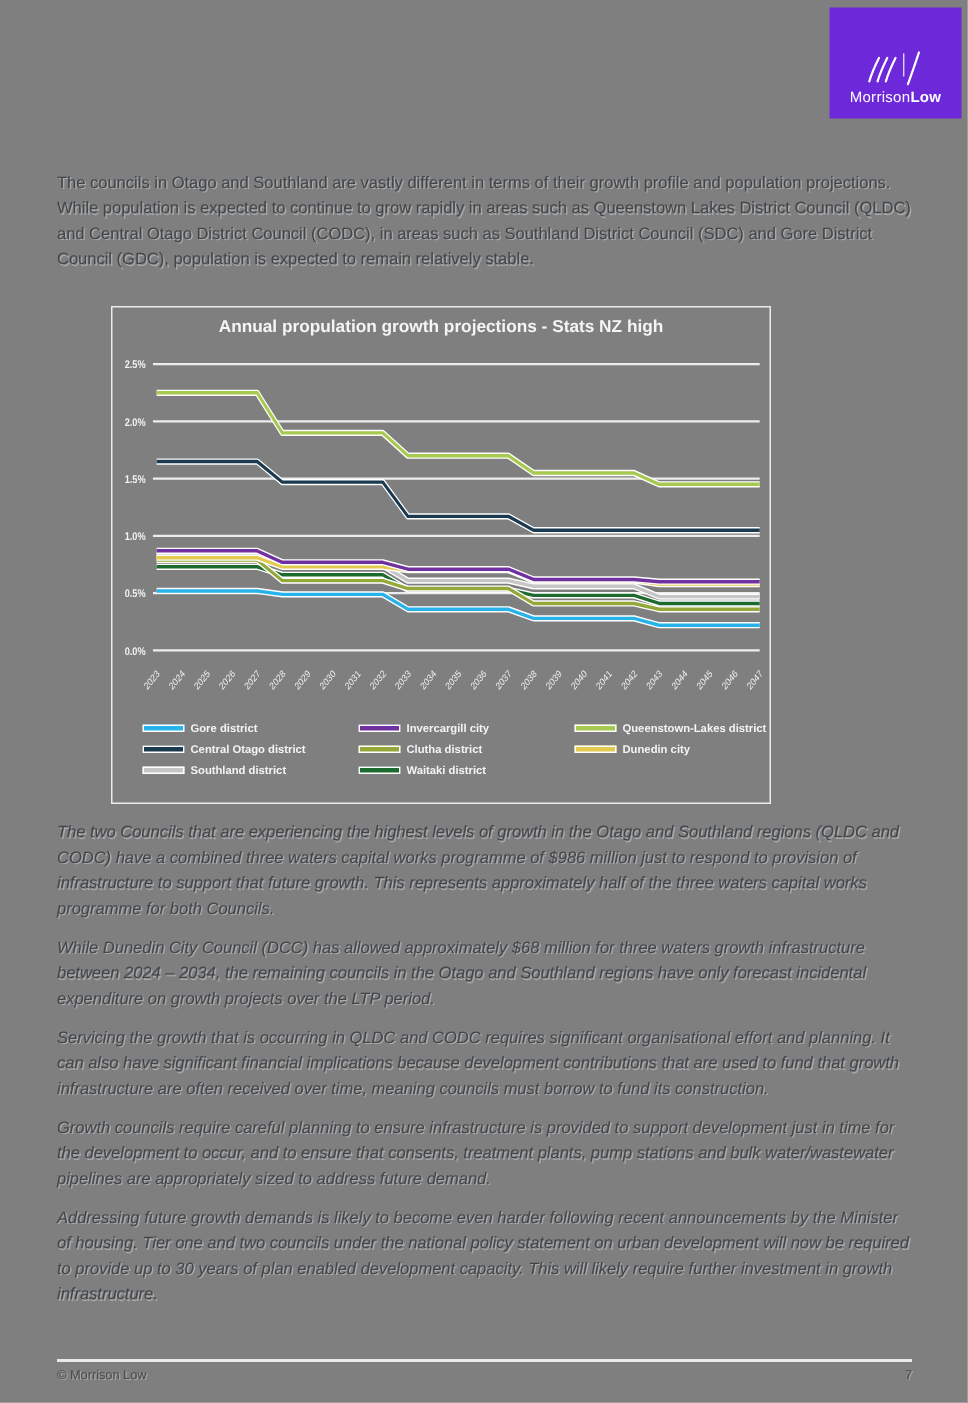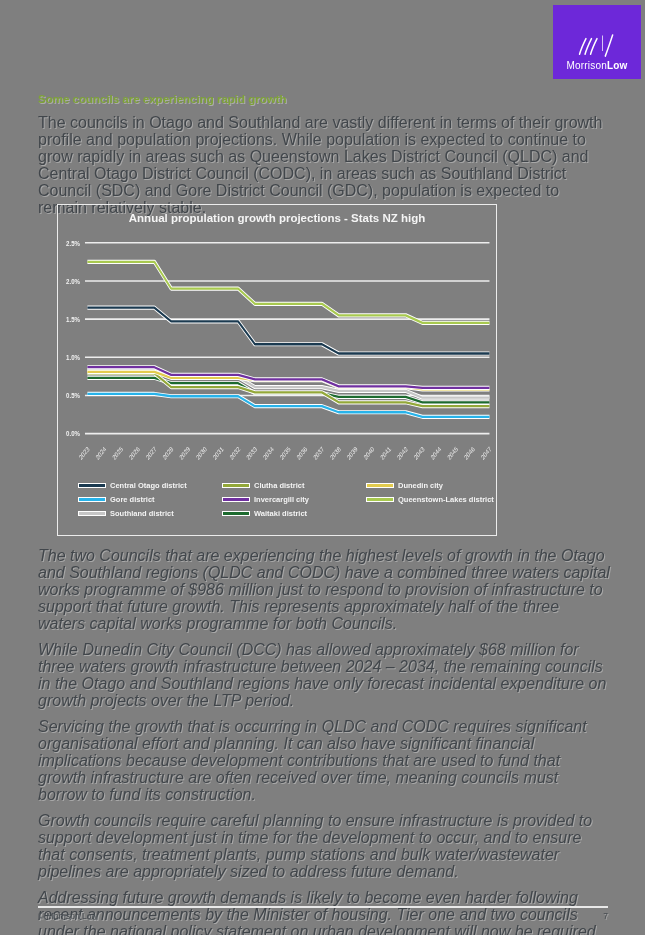--- a/index.html
+++ b/index.html
@@ -9,28 +9,28 @@
   
   .logo-box{position:absolute;left:553px;top:5px;width:88px;height:74px;background:#6d28d9;
     display:flex;flex-direction:column;align-items:center;justify-content:flex-end;padding-bottom:8px;box-sizing:border-box;}
   .logo-mark{margin-bottom:2px;}
   .logo-text{color:#ffffff;font-size:10px;letter-spacing:0.2px;}
   .logo-text b{font-weight:700;}
 
   
   .heading{position:absolute;left:38px;top:93px;width:572px;font-size:11.5px;font-weight:700;color:#7ea239;
     text-shadow:1px 1px 0 rgba(255,255,255,0.35);}
-  .copy{color:#41464b;font-size:16px;line-height:17px;text-shadow:1px 1px 0 rgba(255,255,255,0.32);}
+  .copy{color:#41464b;font-size:11px;line-height:17px;text-shadow:1px 1px 0 rgba(255,255,255,0.32);}
   #intro{position:absolute;left:38px;top:114px;width:572px;}
   #body-paragraphs{position:absolute;left:38px;top:547px;width:572px;font-style:italic;}
   #body-paragraphs p{margin:0 0 9px 0;}
   #intro p{margin:0;}
 
   
-  .chart-box{position:absolute;left:57px;top:204px;width:440px;height:332px;border:1.5px solid #ececec;box-sizing:border-box;}
+  .chart-box{position:absolute;left:74px;top:204px;width:440px;height:332px;border:1.5px solid #ececec;box-sizing:border-box;}
   .chart-title{position:absolute;top:7px;left:0;width:100%;text-align:center;color:#f5f5f5;font-size:11.5px;font-weight:700;}
   #chart-svg{position:absolute;left:0;top:0;width:100%;height:100%;}
   #legend{position:absolute;left:0;top:276px;width:100%;}
   .legend-row{display:flex;width:452px;margin:0 auto 5px auto;padding-left:20px;box-sizing:border-box;}
   .legend-item{width:144px;flex:none;display:flex;align-items:center;}
   .legend-swatch{width:26px;height:3px;border:1px solid #ffffff;flex:none;}
   .legend-label{color:#f4f4f4;font-size:7.5px;font-weight:700;margin-left:4px;white-space:nowrap;}
 
   
   .footer-rule{position:absolute;left:38px;top:906px;width:570px;border-top:2px solid #e9e9e9;}
@@ -48,21 +48,20 @@
         <path d="M6 22 C8 15 11 9 13 5"></path>
         <path d="M12 22 C14 15 17 9 19 5"></path>
         <path d="M18 22 C20 15 23 9 25 5"></path>
         <path d="M31 2 L31 18" stroke-width="0.8"></path>
         <path d="M34 24 C37 16 40 7 42 1"></path>
       </g>
     </svg>
     <div class="logo-text"><span>Morrison</span><b>Low</b></div>
   </div>
 
-  <div class="heading">Some councils are experiencing rapid growth</div>
 
   <div id="intro" class="copy">
     <p>The councils in Otago and Southland are vastly different in terms of their growth profile and population projections.  While population is expected to continue to grow rapidly in areas such as Queenstown Lakes District Council (QLDC) and Central Otago District Council (CODC), in areas such as Southland District Council (SDC) and Gore District Council (GDC), population is expected to remain relatively stable.</p>
   </div>
 
   <div class="chart-box">
     <div class="chart-title">Annual propulation growth projections - Stats NZ high</div>
     <svg id="chart-svg" viewBox="0 0 536 332" preserveAspectRatio="none">
         <line x1="33" y1="230" x2="528" y2="230" stroke="#ededed" stroke-width="1.6"></line>
         <text x="27" y="232.8" text-anchor="end" fill="#f2f2f2" font-size="7.5" font-weight="700">0.0%</text>
@@ -114,44 +113,44 @@
         <polyline points="36.0,163.2 56.5,163.2 77.0,163.2 97.5,163.2 118.0,163.2 138.5,170.9 159.0,170.9 179.5,170.9 200.0,170.9 220.5,170.9 241.0,175.5 261.5,175.5 282.0,175.5 302.5,175.5 323.0,175.5 343.5,182.4 364.0,182.4 384.5,182.4 405.0,182.4 425.5,182.4 446.0,183.9 466.5,183.9 487.0,183.9 507.5,183.9 528.0,183.9" fill="none" stroke="#ffffff" stroke-width="4.2" stroke-linejoin="round"></polyline>
         <polyline points="36.0,163.2 56.5,163.2 77.0,163.2 97.5,163.2 118.0,163.2 138.5,170.9 159.0,170.9 179.5,170.9 200.0,170.9 220.5,170.9 241.0,175.5 261.5,175.5 282.0,175.5 302.5,175.5 323.0,175.5 343.5,182.4 364.0,182.4 384.5,182.4 405.0,182.4 425.5,182.4 446.0,183.9 466.5,183.9 487.0,183.9 507.5,183.9 528.0,183.9" fill="none" stroke="#7030a0" stroke-width="2.3" stroke-linejoin="round"></polyline>
         <polyline points="36.0,103.3 56.5,103.3 77.0,103.3 97.5,103.3 118.0,103.3 138.5,117.1 159.0,117.1 179.5,117.1 200.0,117.1 220.5,117.1 241.0,140.1 261.5,140.1 282.0,140.1 302.5,140.1 323.0,140.1 343.5,149.4 364.0,149.4 384.5,149.4 405.0,149.4 425.5,149.4 446.0,149.4 466.5,149.4 487.0,149.4 507.5,149.4 528.0,149.4" fill="none" stroke="#ffffff" stroke-width="4.2" stroke-linejoin="round"></polyline>
         <polyline points="36.0,103.3 56.5,103.3 77.0,103.3 97.5,103.3 118.0,103.3 138.5,117.1 159.0,117.1 179.5,117.1 200.0,117.1 220.5,117.1 241.0,140.1 261.5,140.1 282.0,140.1 302.5,140.1 323.0,140.1 343.5,149.4 364.0,149.4 384.5,149.4 405.0,149.4 425.5,149.4 446.0,149.4 466.5,149.4 487.0,149.4 507.5,149.4 528.0,149.4" fill="none" stroke="#1b3a50" stroke-width="2.3" stroke-linejoin="round"></polyline>
         <polyline points="36.0,57.2 56.5,57.2 77.0,57.2 97.5,57.2 118.0,57.2 138.5,84.1 159.0,84.1 179.5,84.1 200.0,84.1 220.5,84.1 241.0,99.4 261.5,99.4 282.0,99.4 302.5,99.4 323.0,99.4 343.5,111.0 364.0,111.0 384.5,111.0 405.0,111.0 425.5,111.0 446.0,118.6 466.5,118.6 487.0,118.6 507.5,118.6 528.0,118.6" fill="none" stroke="#ffffff" stroke-width="4.2" stroke-linejoin="round"></polyline>
         <polyline points="36.0,57.2 56.5,57.2 77.0,57.2 97.5,57.2 118.0,57.2 138.5,84.1 159.0,84.1 179.5,84.1 200.0,84.1 220.5,84.1 241.0,99.4 261.5,99.4 282.0,99.4 302.5,99.4 323.0,99.4 343.5,111.0 364.0,111.0 384.5,111.0 405.0,111.0 425.5,111.0 446.0,118.6 466.5,118.6 487.0,118.6 507.5,118.6 528.0,118.6" fill="none" stroke="#a8c94f" stroke-width="2.3" stroke-linejoin="round"></polyline>
       </svg>
     <div id="legend">
         <div class="legend-row">
           <div class="legend-item">
+            <div class="legend-swatch" style="background: rgb(39, 179, 234);"></div>
+            <span class="legend-label">Gore district</span>
+          </div>
+          <div class="legend-item">
+            <div class="legend-swatch" style="background: rgb(112, 48, 160);"></div>
+            <span class="legend-label">Invercargill city</span>
+          </div>
+          <div class="legend-item">
+            <div class="legend-swatch" style="background: rgb(168, 201, 79);"></div>
+            <span class="legend-label">Queenstown-Lakes district</span>
+          </div>
+        </div>
+        <div class="legend-row">
+          <div class="legend-item">
             <div class="legend-swatch" style="background: rgb(27, 58, 80);"></div>
             <span class="legend-label">Central Otago district</span>
           </div>
           <div class="legend-item">
             <div class="legend-swatch" style="background: rgb(147, 168, 57);"></div>
             <span class="legend-label">Clutha district</span>
           </div>
           <div class="legend-item">
             <div class="legend-swatch" style="background: rgb(226, 203, 78);"></div>
             <span class="legend-label">Dunedin city</span>
-          </div>
-        </div>
-        <div class="legend-row">
-          <div class="legend-item">
-            <div class="legend-swatch" style="background: rgb(39, 179, 234);"></div>
-            <span class="legend-label">Gore district</span>
-          </div>
-          <div class="legend-item">
-            <div class="legend-swatch" style="background: rgb(112, 48, 160);"></div>
-            <span class="legend-label">Invercargill city</span>
-          </div>
-          <div class="legend-item">
-            <div class="legend-swatch" style="background: rgb(168, 201, 79);"></div>
-            <span class="legend-label">Queenstown-Lakes district</span>
           </div>
         </div>
         <div class="legend-row">
           <div class="legend-item">
             <div class="legend-swatch" style="background: rgb(198, 198, 198);"></div>
             <span class="legend-label">Southland district</span>
           </div>
           <div class="legend-item">
             <div class="legend-swatch" style="background: rgb(29, 106, 47);"></div>
             <span class="legend-label">Waitaki district</span>

